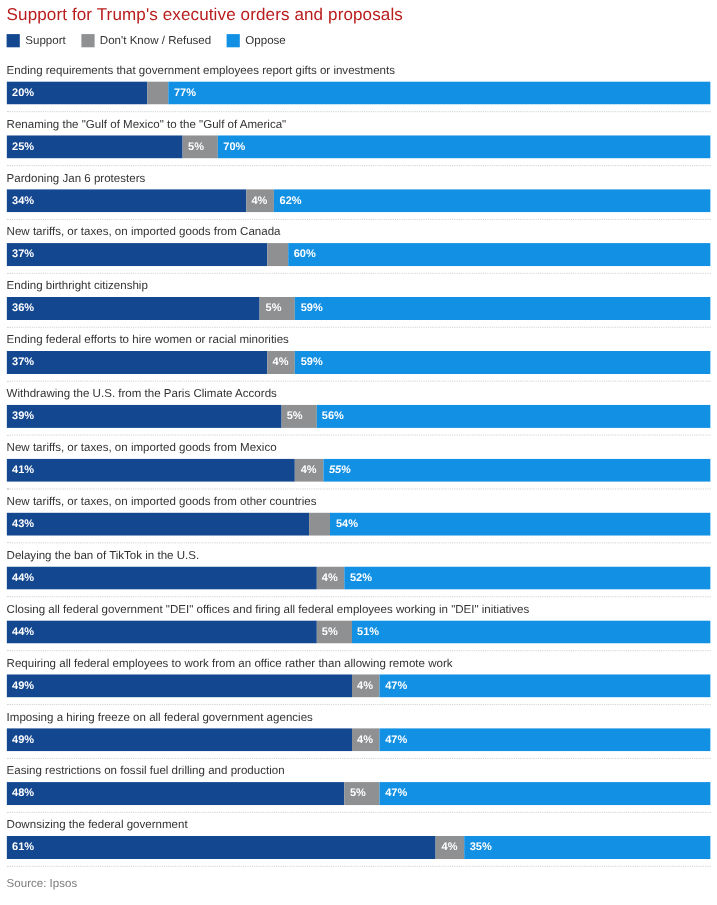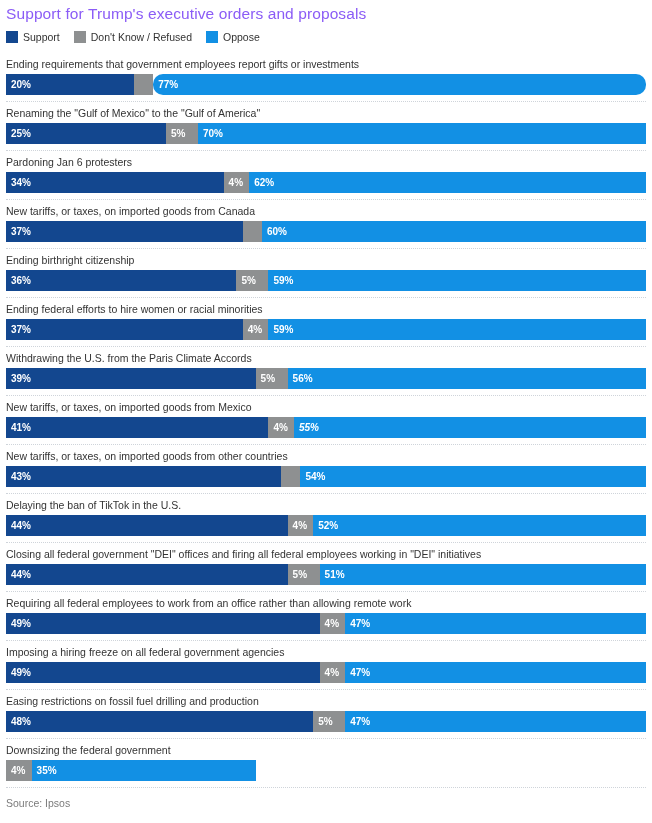--- a/index.html
+++ b/index.html
@@ -16,21 +16,21 @@
     position: relative;
     padding: 0 6px;
     background: #ffffff;
     overflow: hidden;
   }
 
   
   .chart-title {
     font-size: 15.5px;
     font-weight: 400;
-    color: #8b5cf6;
+    color: #b91c1c;
     letter-spacing: 0.1px;
     padding-top: 4px;
     line-height: 20px;
     white-space: nowrap;
   }
 
   
   .legend {
     display: flex;
     align-items: flex-start;
@@ -133,21 +133,21 @@
     </div>
 
   <div class="rows" id="rows-host">
       <div class="chart-row">
         <div class="row-label">Ending requirements that government employees report gifts or investments</div>
         <div class="bar">
           <div class="seg seg-support" style="width: 20%;">
             <span class="seg-label">20%</span>
           </div>
           <div class="seg seg-dk" style="width: 3%;"></div>
-          <div class="seg seg-oppose" style="width: 77%; border-radius: 10px;">
+          <div class="seg seg-oppose" style="width: 77%;">
             <span class="seg-label">77%</span>
           </div>
         </div>
         <div class="row-sep"></div>
       </div>
       <div class="chart-row">
         <div class="row-label">Renaming the "Gulf of Mexico" to the "Gulf of America"</div>
         <div class="bar">
           <div class="seg seg-support" style="width: 25%;">
             <span class="seg-label">25%</span>
@@ -333,20 +333,23 @@
           </div>
           <div class="seg seg-oppose" style="width: 47%;">
             <span class="seg-label">47%</span>
           </div>
         </div>
         <div class="row-sep"></div>
       </div>
       <div class="chart-row">
         <div class="row-label">Downsizing the federal government</div>
         <div class="bar">
+          <div class="seg seg-support" style="width: 61%;">
+            <span class="seg-label">61%</span>
+          </div>
           <div class="seg seg-dk" style="width: 4%;">
             <span class="seg-label">4%</span>
           </div>
           <div class="seg seg-oppose" style="width: 35%;">
             <span class="seg-label">35%</span>
           </div>
         </div>
         <div class="row-sep"></div>
       </div>
     </div>

